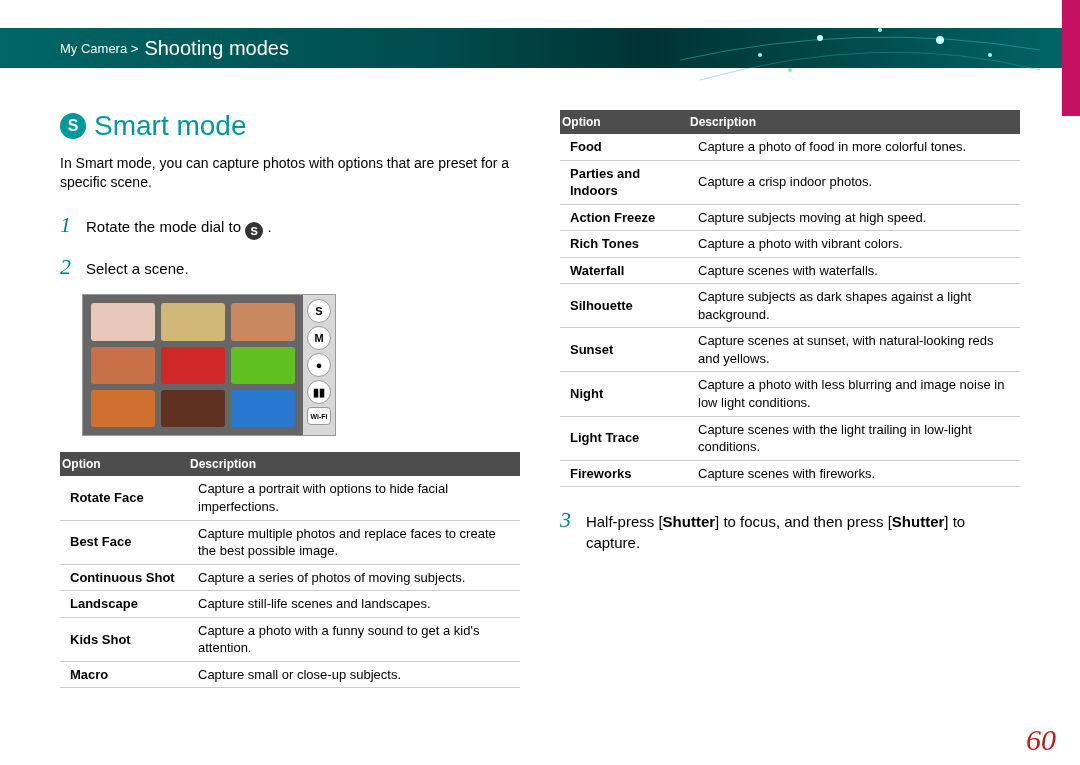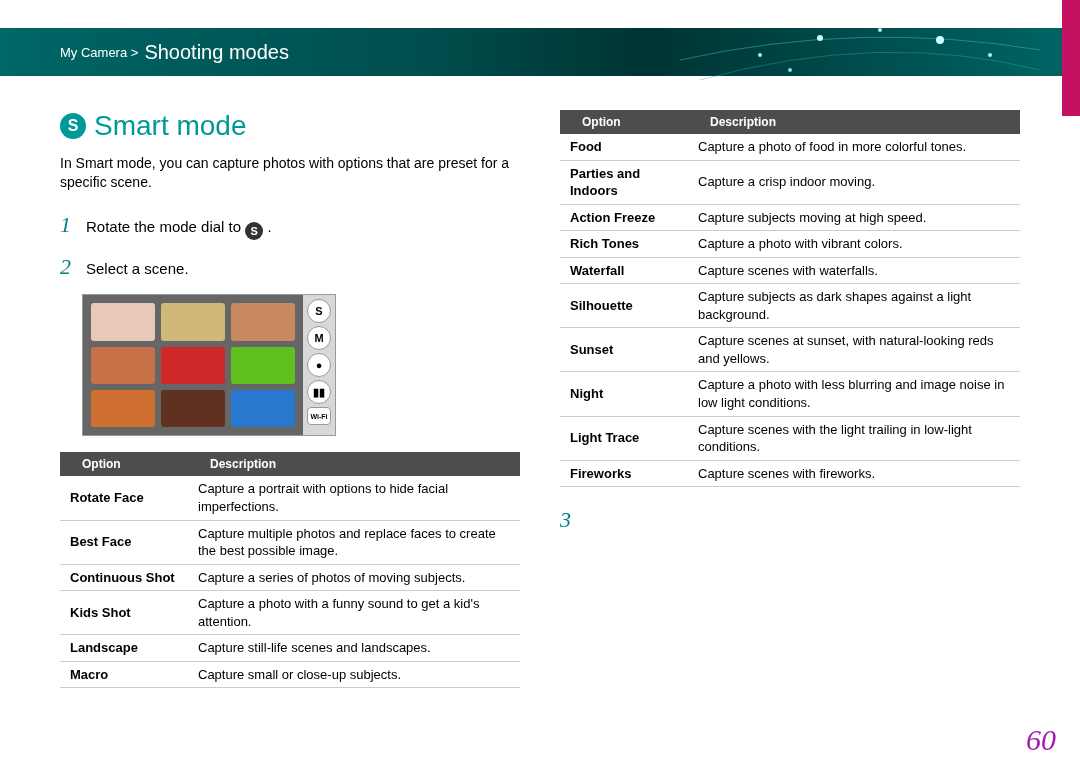--- a/index.html
+++ b/index.html
@@ -10,21 +10,21 @@
     background: #fff;
     position: relative;
     overflow: hidden;
     color: #000;
   }
   .header-band {
     position: absolute;
     top: 28px;
     left: 0;
     right: 0;
-    height: 48px;
+    height: 40px;
     background: linear-gradient(to right, #006666 0%, #004d4d 40%, #003333 60%, #004d4d 80%, #006666 100%);
     display: flex;
     align-items: center;
     padding-left: 60px;
     color: #fff;
   }
   .header-band .crumb {
     font-size: 13px;
     font-weight: 300;
     margin-right: 6px;
@@ -162,41 +162,41 @@
   }
   table.options {
     width: 100%;
     border-collapse: collapse;
     font-size: 13px;
   }
   table.options th {
     background: #4d4d4d;
     color: #fff;
     text-align: left;
-    padding: 5px 22px;
+    padding: 5px 2px;
     font-weight: 600;
     font-size: 12px;
   }
   table.options td {
     padding: 4px 10px;
     border-bottom: 1px solid #ccc;
     vertical-align: middle;
     line-height: 1.35;
   }
   table.options td:first-child {
     font-weight: 700;
     width: 128px;
   }
   .page-no {
     position: absolute;
     bottom: 8px;
     right: 24px;
     font-size: 30px;
     font-style: italic;
-    color: #a21caf;
+    color: #b91c1c;
     font-family: Georgia, serif;
   }
   .step3 { margin-top: 20px; }
 </style>
 </head>
 <body>
 
 <div class="header-band">
   <span class="crumb">My Camera &gt;</span>
   <span class="title">Shooting modes</span>
@@ -272,26 +272,26 @@
           </tr>
           <tr>
             <td>Best Face</td>
             <td>Capture multiple photos and replace faces to create the best possible image.</td>
           </tr>
           <tr>
             <td>Continuous Shot</td>
             <td>Capture a series of photos of moving subjects.</td>
           </tr>
           <tr>
+            <td>Landscape</td>
+            <td>Capture still-life scenes and landscapes.</td>
+          </tr>
+          <tr>
             <td>Kids Shot</td>
             <td>Capture a photo with a funny sound to get a kid's attention.</td>
-          </tr>
-          <tr>
-            <td>Landscape</td>
-            <td>Capture still-life scenes and landscapes.</td>
           </tr>
           <tr>
             <td>Macro</td>
             <td>Capture small or close-up subjects.</td>
           </tr>
         </tbody>
     </table>
 
   </div>
 
@@ -304,21 +304,21 @@
           <th>Description</th>
         </tr>
       </thead>
       <tbody id="table-right">
           <tr>
             <td>Food</td>
             <td>Capture a photo of food in more colorful tones.</td>
           </tr>
           <tr>
             <td>Parties and Indoors</td>
-            <td>Capture a crisp indoor moving.</td>
+            <td>Capture a crisp indoor photos.</td>
           </tr>
           <tr>
             <td>Action Freeze</td>
             <td>Capture subjects moving at high speed.</td>
           </tr>
           <tr>
             <td>Rich Tones</td>
             <td>Capture a photo with vibrant colors.</td>
           </tr>
           <tr>
@@ -343,18 +343,21 @@
           </tr>
           <tr>
             <td>Fireworks</td>
             <td>Capture scenes with fireworks.</td>
           </tr>
         </tbody>
     </table>
 
     <div class="step step3">
       <span class="num">3</span>
+      <span class="text">
+        <span>Half-press [</span><b>Shutter</b><span>] to focus, and then press [</span><b>Shutter</b><span>] to capture.</span>
+      </span>
     </div>
 
   </div>
 </div>
 
 <div class="page-no">60</div>
 
 </body></html>

